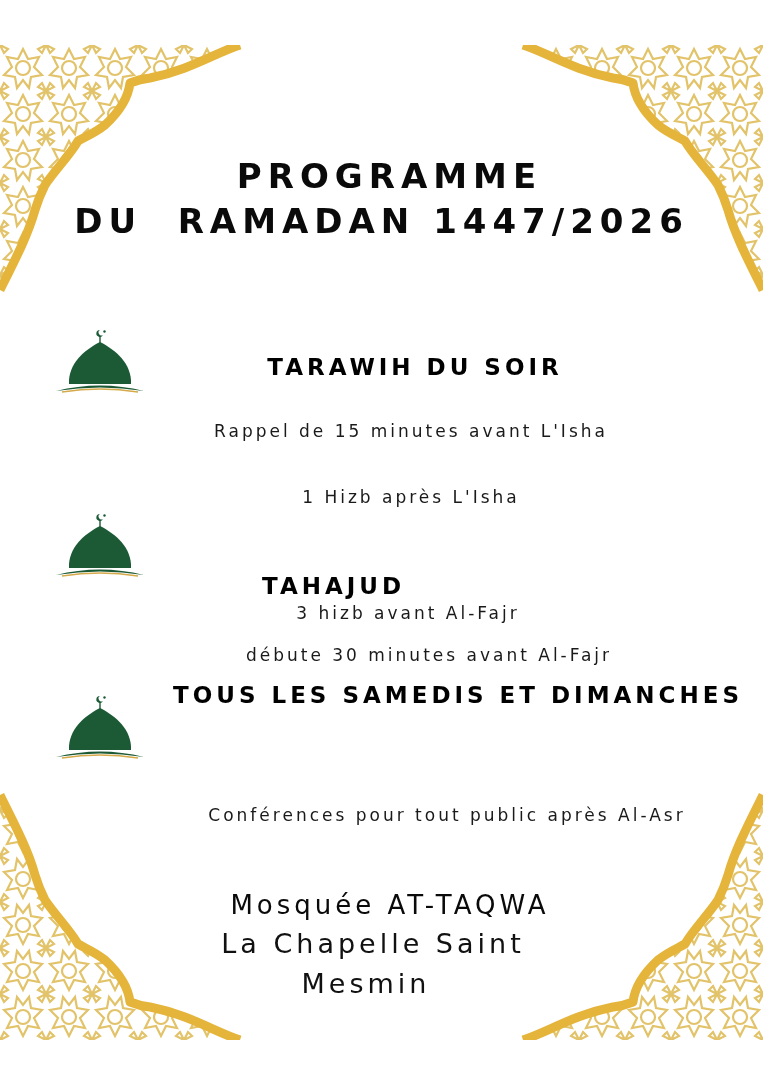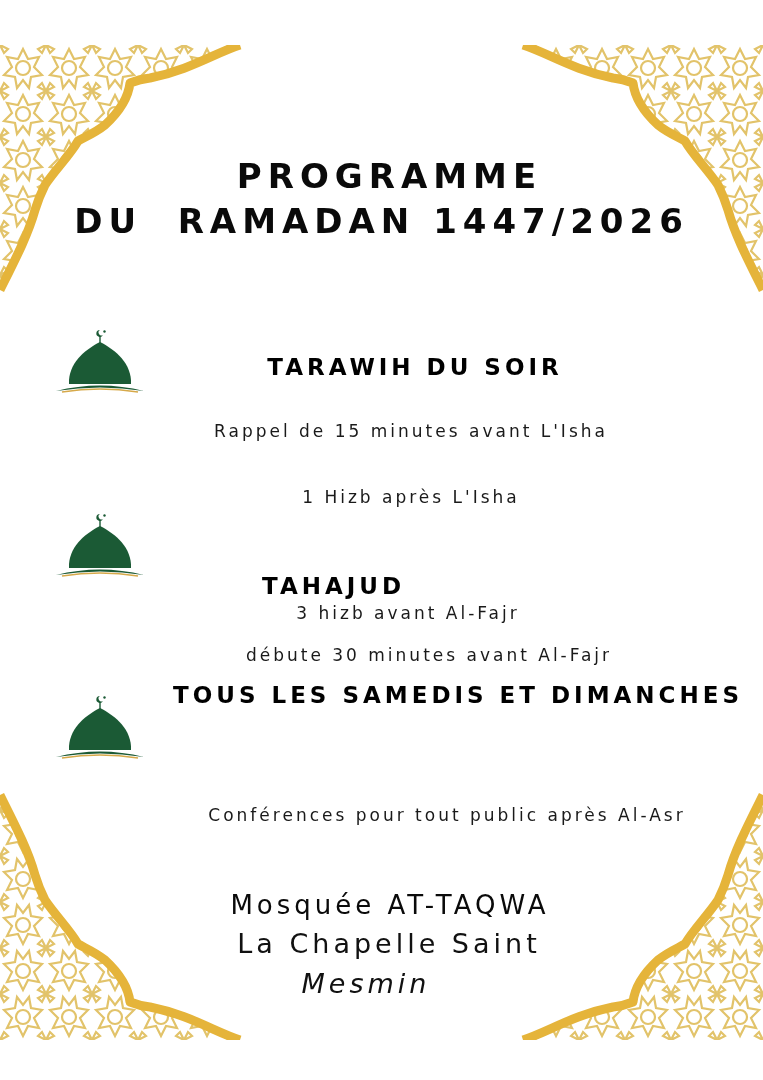--- a/index.html
+++ b/index.html
@@ -130,14 +130,14 @@
     <rect x="47.3" y="14" width="1.4" height="7" fill="#1B5A35"></rect>
     <path d="M17,62 C16,42 32,28 48,20 C64,28 80,42 79,62 Z" fill="#1B5A35"></path>
     <path d="M4,69 Q48,58 92,69 Q48,62 4,69 Z" fill="#1B5A35"></path>
     <path d="M10,70 Q48,64 86,70" fill="none" stroke="#D6A94A" stroke-width="1.5"></path>
   </svg>
 </div>
 <div class="heading center-text" style="left:458px; top:682px;">TOUS LES SAMEDIS ET DIMANCHES</div>
 <div class="line center-text" style="left:447px; top:779px;margin-top:26px;">Conférences pour tout public après Al-Asr</div>
 
 <div class="footer-name">Mosquée AT-TAQWA</div>
-<div class="footer-loc" style="top:928px;margin-left:16px;">La Chapelle Saint</div>
-<div class="footer-loc" style="top:968px; left:366px;font-style:italic;">Mesmin</div>
+<div class="footer-loc" style="top:928px;">La Chapelle Saint</div>
+<div class="footer-loc" style="top:968px; left:366px;">Mesmin</div>
 
 </body></html>

